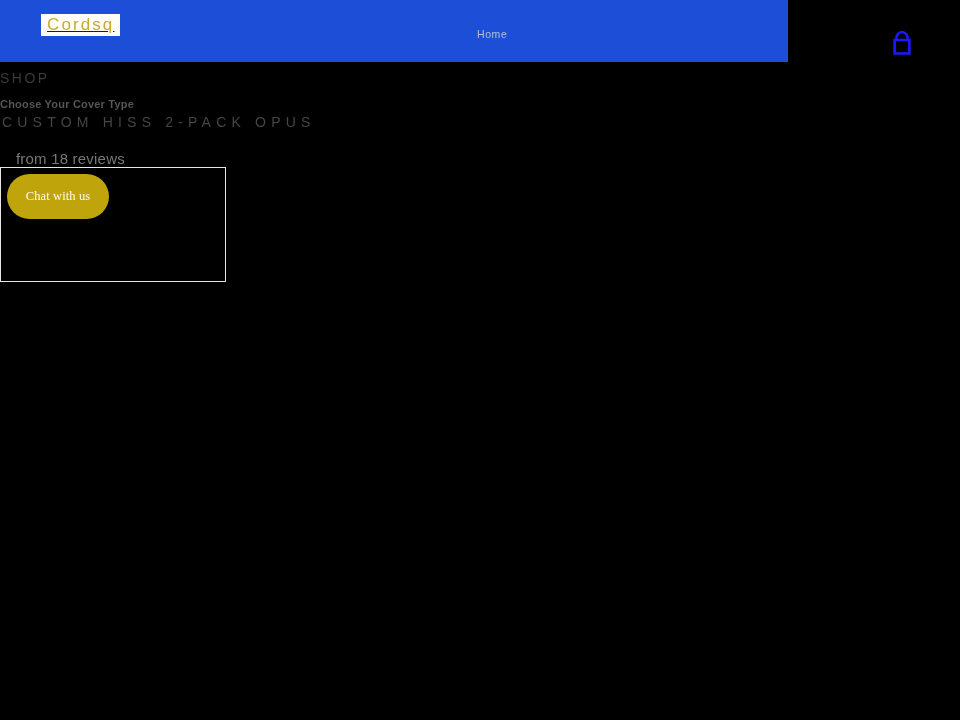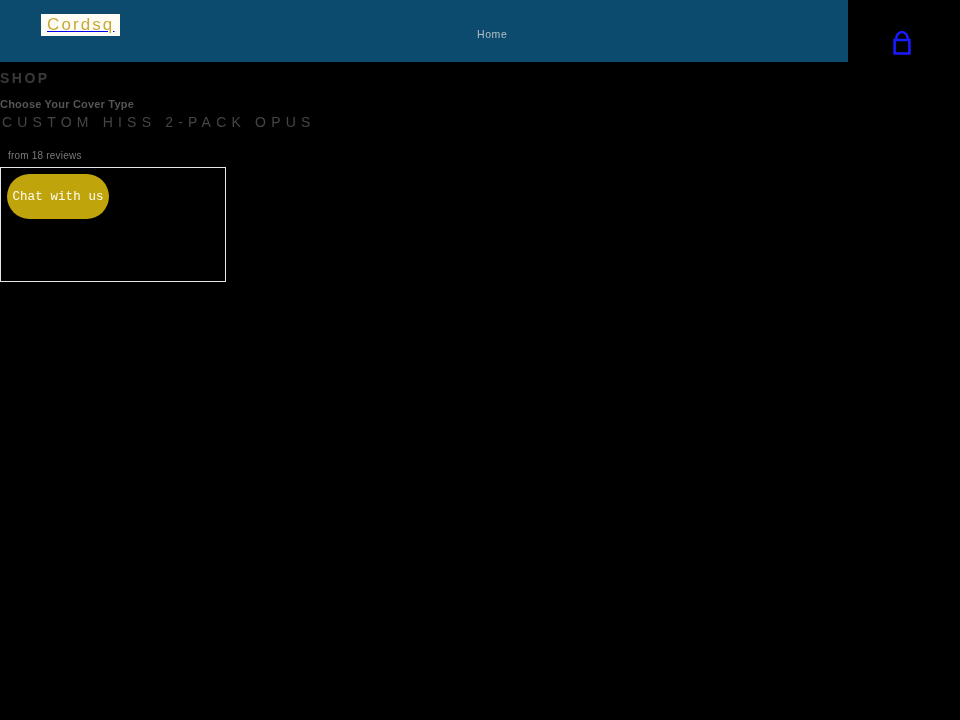--- a/index.html
+++ b/index.html
@@ -15,23 +15,23 @@
     position: relative;
     font-family: "Liberation Sans", sans-serif;
     color: #ffffff;
     -webkit-font-smoothing: antialiased;
   }
 
   
   .site-header {
     position: absolute;
     top: 0; left: 0;
-    width: 848px;
+    width: 788px;
     height: 62px;
-    background: #0c4a6e;
+    background: #1d4ed8;
   }
   .logo-wrap {
     position: absolute;
     left: 41px;
     top: 14px;
     background: #fdfdf5;
     padding: 2px 6px 3px 6px;
     line-height: 1;
   }
   .logo-text {
@@ -77,21 +77,21 @@
     position: absolute;
     left: 0;
     top: 58px;
     width: 960px;
   }
   .product-title {
     position: absolute;
     left: 0px;
     top: 3px;
     font-size: 14px;
-    font-weight: 700;
+    font-weight: 400;
     letter-spacing: 2.5px;
     color: #3a3a3a;
     white-space: nowrap;
   }
   .section-label {
     position: absolute;
     left: 0px;
     top: 40px;
     font-size: 11px;
     font-weight: 600;
@@ -104,23 +104,23 @@
     left: 2px;
     top: 56px;
     font-size: 14px;
     font-weight: 500;
     letter-spacing: 5.2px;
     color: #454545;
     white-space: nowrap;
   }
   .reviews-line {
     position: absolute;
-    left: 8px;
+    left: 16px;
     top: 92px;
-    font-size: 10px;
+    font-size: 15px;
     font-weight: 400;
     letter-spacing: 0.2px;
     color: #787878;
     white-space: nowrap;
   }
 
   
   .chat-widget {
     position: absolute;
     left: 0px;
@@ -134,21 +134,21 @@
   .chat-launcher {
     position: absolute;
     left: 6px;
     top: 6px;
     width: 102px;
     height: 45px;
     border: 0;
     border-radius: 24px;
     background: #bfa50b;
     color: #fdfcf2;
-    font-family: Liberation Mono, monospace;
+    font-family: Liberation Serif, serif;
     font-size: 12.5px;
     font-weight: 400;
     letter-spacing: 0.1px;
     cursor: pointer;
     padding: 0;
     white-space: nowrap;
   }
 </style>
 </head>
 <body>

